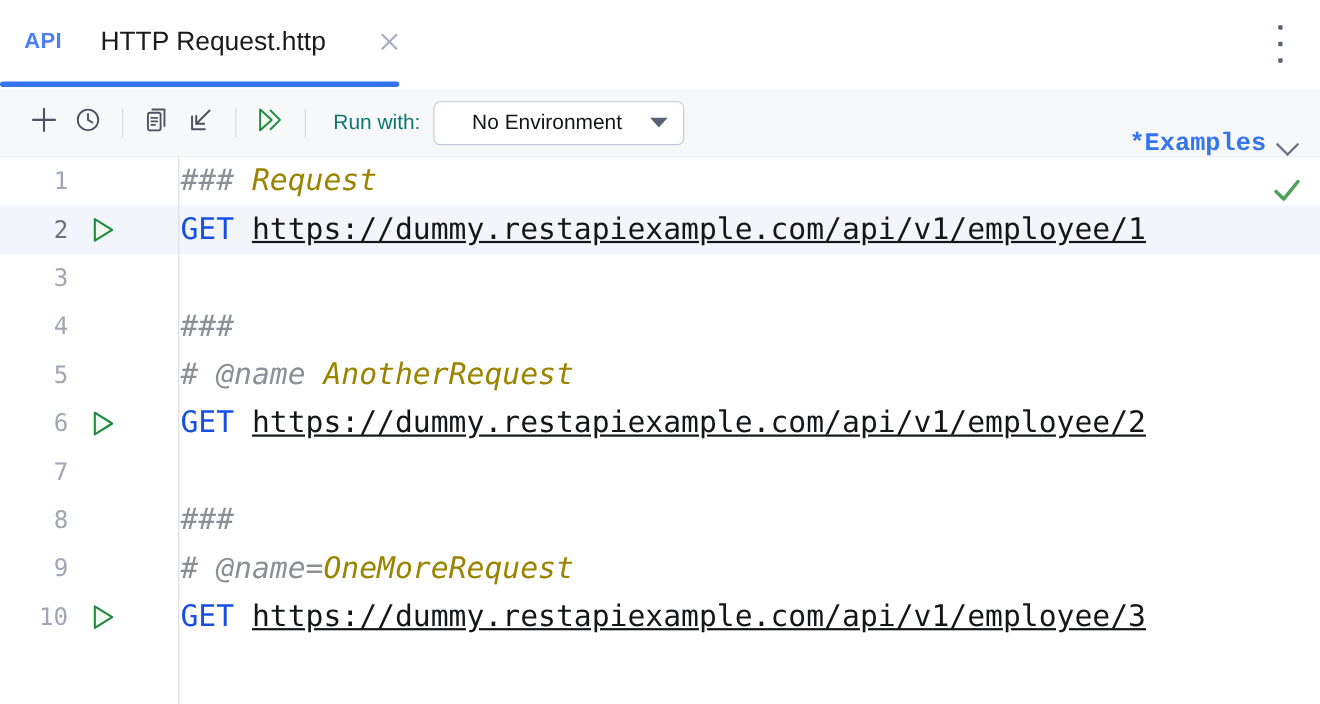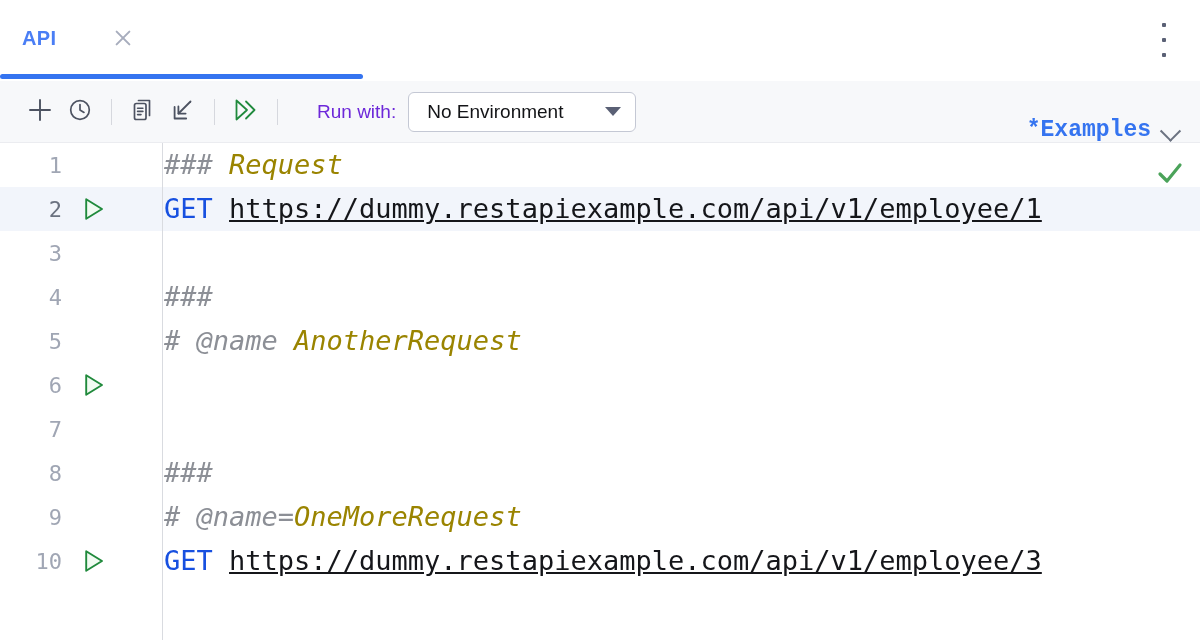--- a/index.html
+++ b/index.html
@@ -126,36 +126,36 @@
     border-radius: 5px;
   }
   .tb-sep {
     width: 1px;
     height: 26px;
     background: #d6d8de;
     margin: 0 11px;
   }
   .tb-label {
     font-size: 19px;
-    color: #6d28d9;
-    margin-left: 28px;
+    color: #0f766e;
+    margin-left: 14px;
     margin-right: 12px;
     white-space: nowrap;
   }
   .env-select {
     height: 40px;
     min-width: 228px;
     box-sizing: border-box;
     border: 1px solid #c4c8d4;
     border-radius: 6px;
     background: #ffffff;
     display: flex;
     align-items: center;
     justify-content: space-between;
-    padding: 0 14px 0 18px;
+    padding: 0 14px 0 34px;
     cursor: pointer;
   }
   .env-select-text {
     font-size: 19px;
     color: #131417;
     white-space: nowrap;
   }
   .caret-down {
     width: 0; height: 0;
     border-left: 8px solid transparent;
@@ -257,20 +257,21 @@
   }
 </style>
 </head>
 <body>
 
 <div class="app">
 
   <div class="tabbar">
     <div class="tab">
       <span class="tab-type">API</span>
+      <span class="tab-title">HTTP Request.http</span>
       <span class="tab-close"></span>
     </div>
     <div class="tab-underline"></div>
     <div class="tab-menu">
       <i></i>
       <i></i>
       <i></i>
     </div>
   </div>
 
@@ -380,20 +381,21 @@
           <div class="run-gutter"></div>
           <div class="code-text"><span class="tok-comment"># </span><span class="tok-comment-u">@name</span><span class="tok-comment"> </span><span class="tok-name">AnotherRequest</span></div>
         </div>
         <div class="code-line">
           <div class="ln">6</div>
           <div class="run-gutter">
             <span class="play-wrap"><svg width="24" height="26" viewBox="0 0 24 26">
                 <path d="M4.2 3.2 L20 13 L4.2 22.8 Z" fill="#f1fbf2" stroke="#208a3c" stroke-width="1.9" stroke-linejoin="round"></path>
               </svg></span>
           </div>
+          <div class="code-text"><span class="tok-method">GET </span><span class="tok-url">https://dummy.restapiexample.com/api/v1/employee/2</span></div>
         </div>
         <div class="code-line">
           <div class="ln">7</div>
           <div class="run-gutter"></div>
           <div class="code-text"></div>
         </div>
         <div class="code-line">
           <div class="ln">8</div>
           <div class="run-gutter"></div>
           <div class="code-text"><span class="tok-comment">###</span></div>

